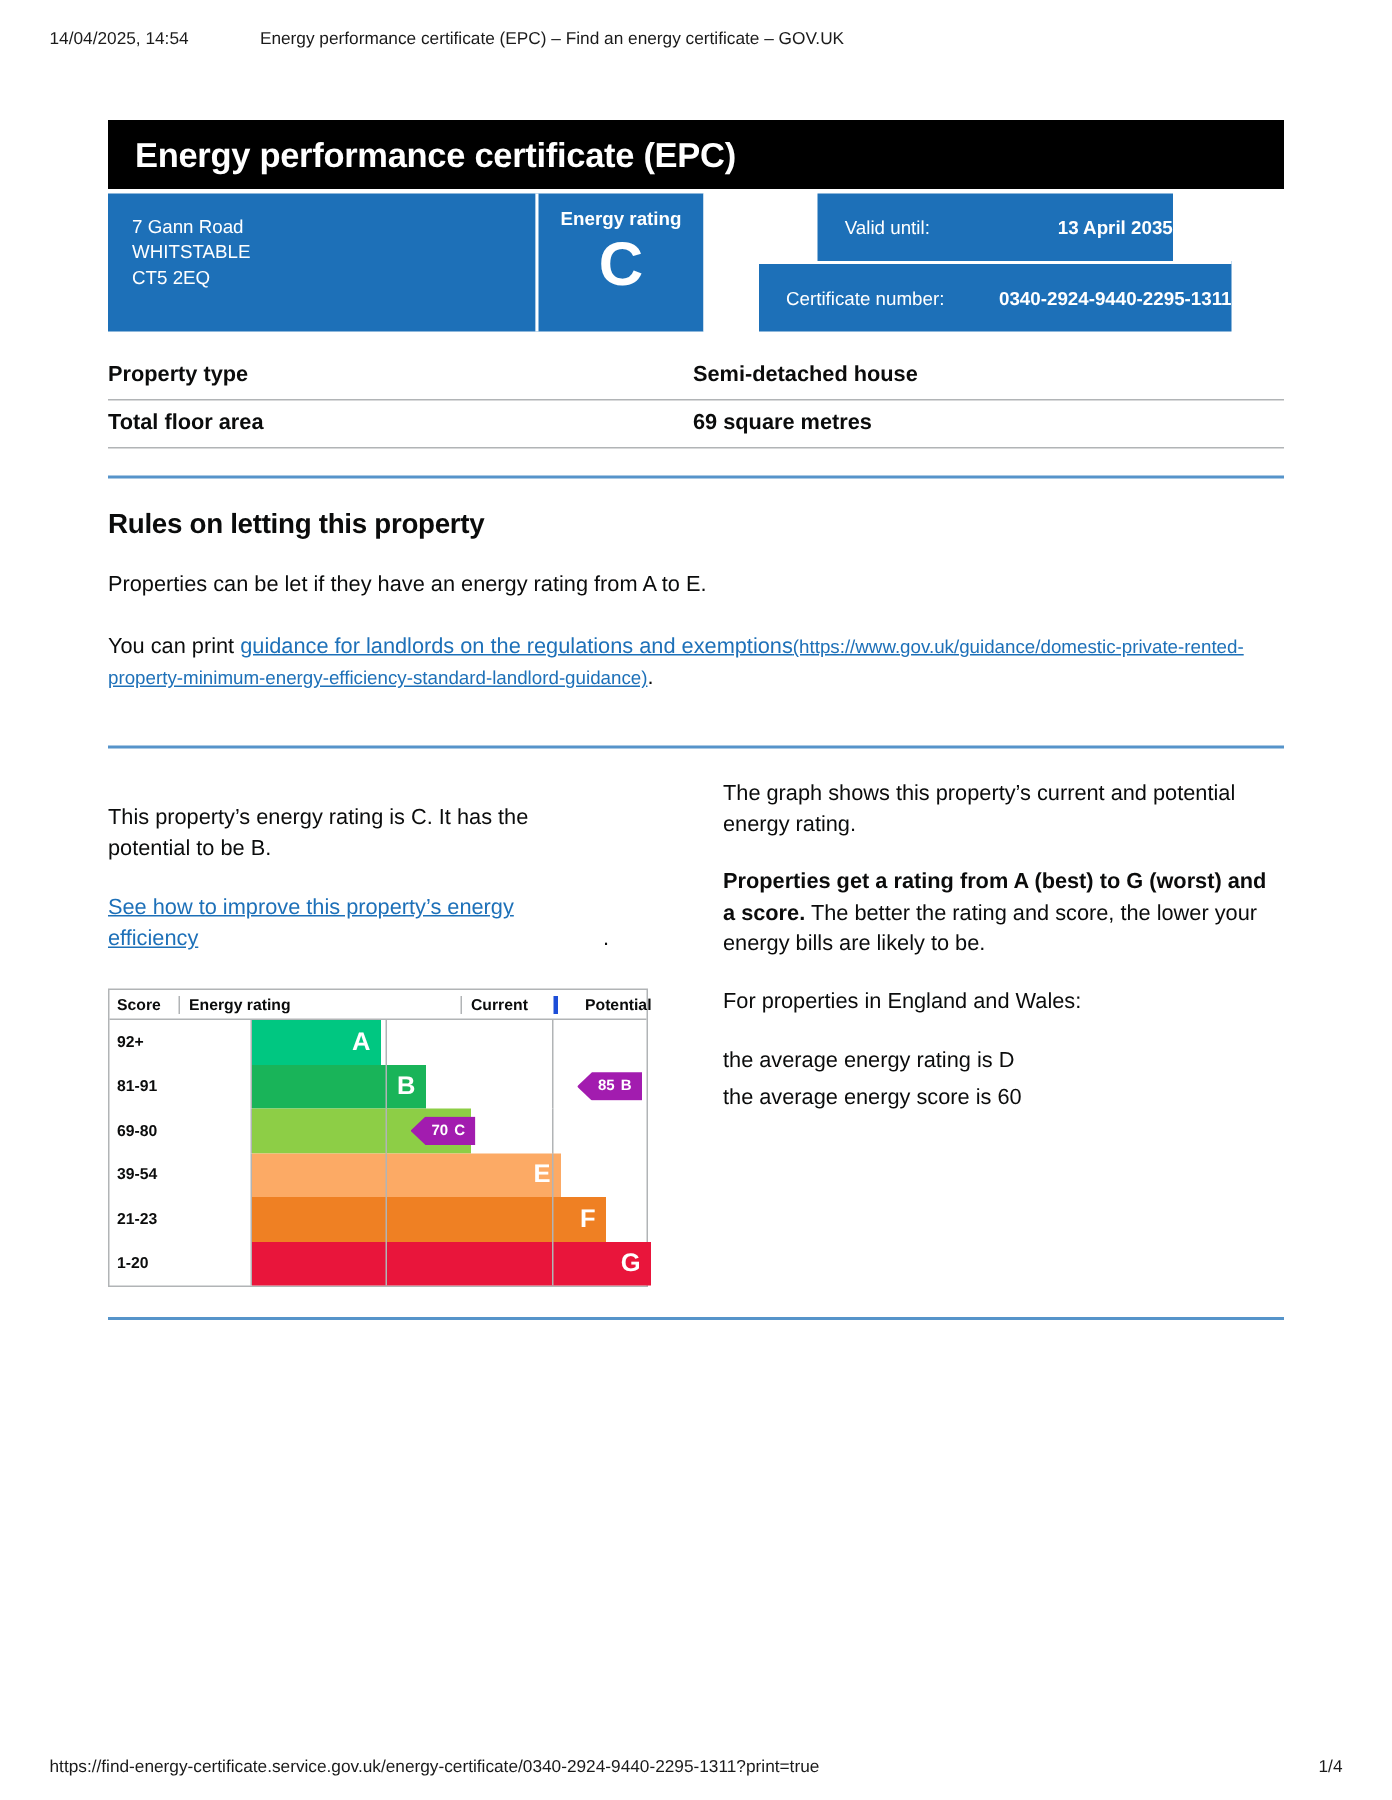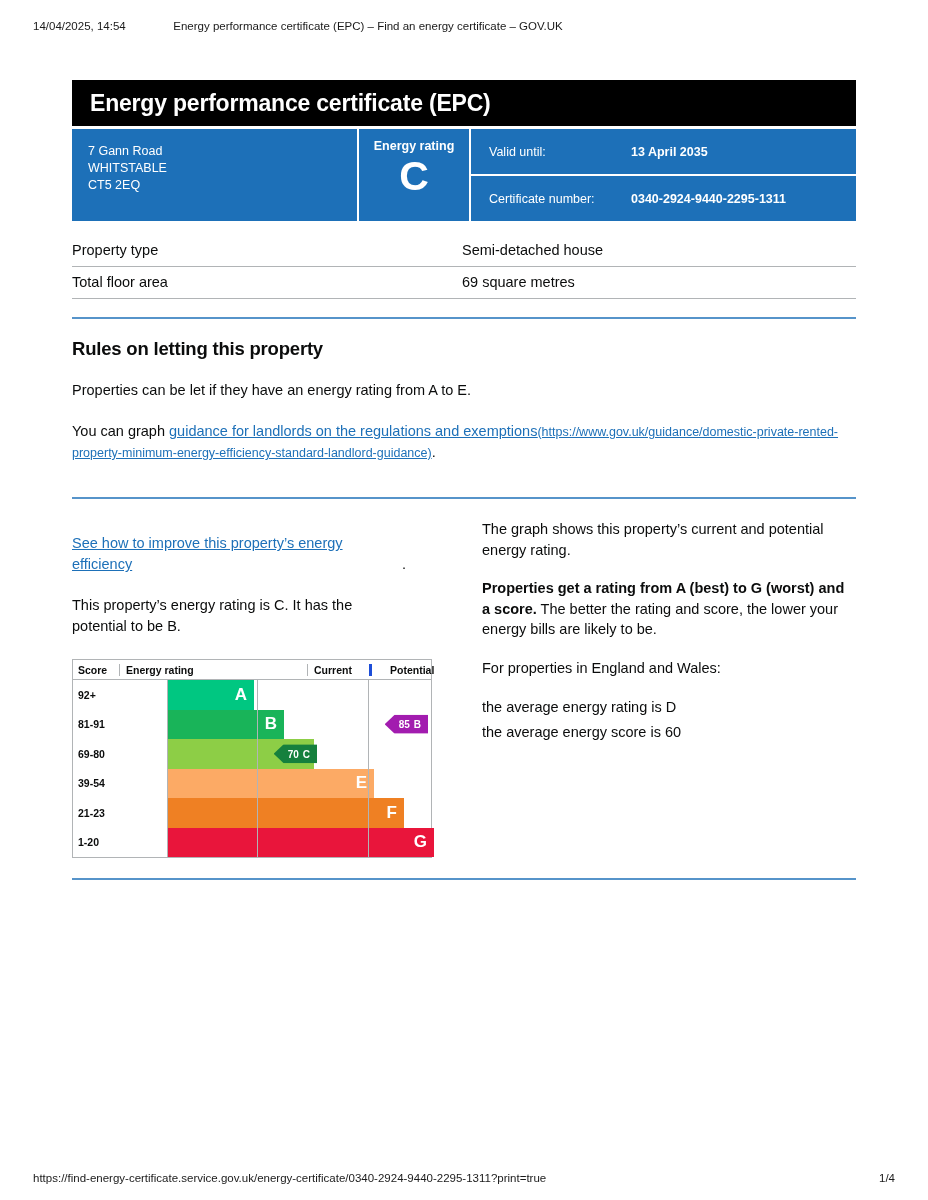--- a/index.html
+++ b/index.html
@@ -119,20 +119,21 @@
     font-size: 41px;
     font-weight: bold;
     line-height: 1.05;
     margin-top: 2px;
   }
   .banner-meta {
     flex: 1;
     border-left: 2px solid #ffffff;
     display: flex;
     flex-direction: column;
+    align-items: center;
   }
   .banner-meta-row {
     background: #1d70b8;
     color: #ffffff;
     flex: 1;
     display: flex;
     align-items: center;
     box-sizing: border-box;
     padding-left: 18px;
     font-size: 12.5px;
@@ -145,20 +146,21 @@
   }
   .banner-meta-row .bm-val {
     font-weight: bold;
   }
 
   
   .facts {
     margin-top: 14px;
     width: 100%;
     border-collapse: collapse;
+    font-weight: bold;
   }
   .facts td {
     font-size: 14.5px;
     padding: 7px 0 8px 0;
     border-bottom: 1px solid #b1b4b6;
     vertical-align: top;
   }
   .facts td.k { width: 390px; }
 
   .rule-thick {
@@ -349,29 +351,29 @@
       <td>69 square metres</td>
     </tr>
   </tbody>
     </table>
 
   <div class="rule-thick"></div>
 
   <h2 class="section">Rules on letting this property</h2>
   <p class="body">Properties can be let if they have an energy rating from A to E.</p>
   <p class="body">
-    <span>You can graph </span><a class="gov" href="#">guidance for landlords on the regulations and exemptions</a><span class="url-inline">(https://www.gov.uk/guidance/domestic-private-rented-property-minimum-energy-efficiency-standard-landlord-guidance)</span><span>.</span>
+    <span>You can print </span><a class="gov" href="#">guidance for landlords on the regulations and exemptions</a><span class="url-inline">(https://www.gov.uk/guidance/domestic-private-rented-property-minimum-energy-efficiency-standard-landlord-guidance)</span><span>.</span>
   </p>
 
   <div class="rule-thick" style="margin-top:34px"></div>
 
   <div class="cols">
     <div class="col-left">
+      <p class="body" style="max-width:320px">This property’s energy rating is C. It has the potential to be B.</p>
       <p class="body" style="margin-top:18px"><a class="block-link" style="margin-top:0" href="#">See how to improve this property’s energy efficiency</a><span>.</span></p>
-      <p class="body" style="max-width:320px">This property’s energy rating is C. It has the potential to be B.</p>
 
       <div class="graph">
         <div class="graph-head">
           <div class="gh-score">Score</div>
           <div class="gh-rating">Energy rating</div>
           <div class="gh-cur">Current</div>
           <div class="gh-pot">Potential</div>
         </div>
         <div id="graph-rows">
             <div class="grow">
@@ -391,21 +393,21 @@
               <div class="pot">
                 <div class="arrow arrow-pot" style="background: #a21caf; text-align: center;"><span class="sc">85</span>B</div>
               </div>
             </div>
             <div class="grow">
               <div class="score">69-80</div>
               <div class="barcell">
                 <div class="bar" style="background: rgb(141, 206, 70); width: 146px;">C</div>
               </div>
               <div class="cur">
-                <div class="arrow arrow-cur" style="background: #15803d;"><span class="sc">70</span>C</div>
+                <div class="arrow arrow-cur" style="background: #a21caf;"><span class="sc">70</span>C</div>
               </div>
               <div class="pot"></div>
             </div>
             <div class="grow">
               <div class="score">39-54</div>
               <div class="barcell">
                 <div class="bar" style="background: rgb(252, 170, 101); width: 206px;">E</div>
               </div>
               <div class="cur"></div>
               <div class="pot"></div>

